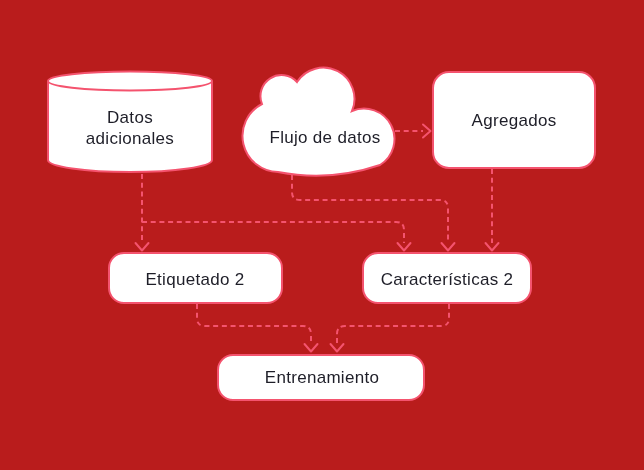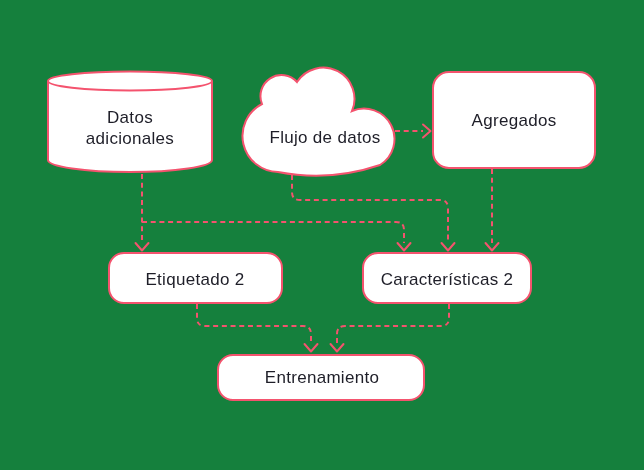--- a/index.html
+++ b/index.html
@@ -38,21 +38,21 @@
     fill: var(--text-color, #1E1E28);
     font-family: "Liberation Sans", sans-serif;
     font-size: 17px;
     letter-spacing: 0.3px;
     text-anchor: middle;
   }
 </style>
 </head>
 <body>
 
-<div id="canvas" style="background: #15803d;">
+<div id="canvas" style="background: #b91c1c;">
   <svg width="644" height="470" viewBox="0 0 644 470">
 
     <g>
       <path class="edge" d="M 142 174 V 243"></path>
       <path class="head" d="M 135.5 243 L 142 250.5 L 148.5 243"></path>
     </g>
 
     <g>
       <path class="edge" d="M 142 222 H 396 Q 404 222 404 230 V 243"></path>
       <path class="head" d="M 397.5 243 L 404 250.5 L 410.5 243"></path>

